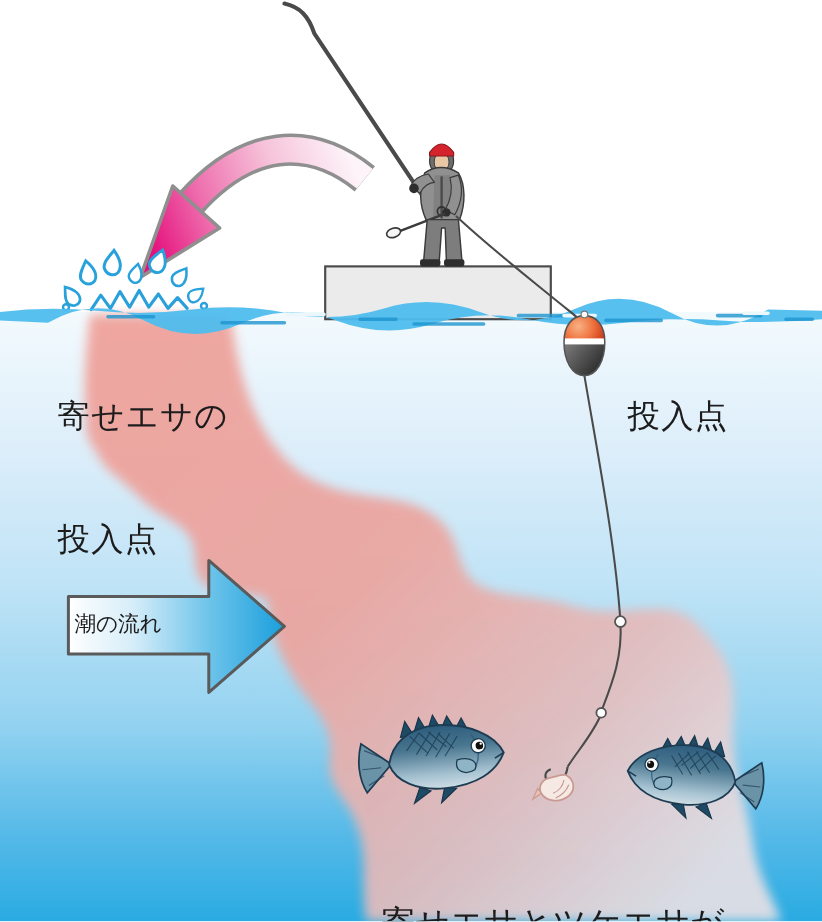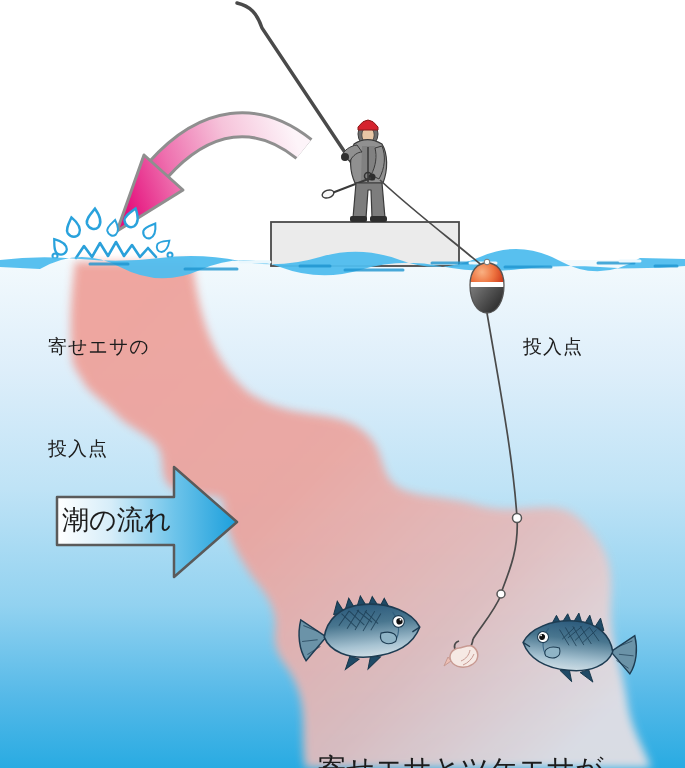--- a/index.html
+++ b/index.html
@@ -8,25 +8,25 @@
     font-family:"Liberation Sans","DejaVu Sans",sans-serif;
     background:#ffffff;
   }
   #sea{
     position:absolute;left:0;top:260px;width:685px;height:508px;
     background:linear-gradient(180deg,#f3fafd 0%,#ddeefa 22%,#bfe3f6 45%,#92d2f0 68%,#55b9e8 86%,#29abe2 100%);
   }
   svg.art{position:absolute;left:0;top:0;}
   .jp{
     position:absolute;color:#1c1c1c;white-space:pre;line-height:34px;
-    font-size:19px;letter-spacing:1px;
+    font-size:27px;letter-spacing:1px;
   }
   #label-chum{left:48px;top:262px;}
   #label-rig{left:523px;top:262px;}
-  #label-current{left:62px;top:503px;font-size:27px;letter-spacing:0;}
+  #label-current{left:62px;top:503px;font-size:18px;letter-spacing:0;}
   #label-caption{left:318px;top:679px;font-size:28px;line-height:36px;letter-spacing:0;}
 </style>
 </head>
 <body>
 
 <div id="stage">
   <div id="sea"></div>
 
   <svg class="art" width="685" height="768" viewBox="0 0 685 768">
     <defs>

